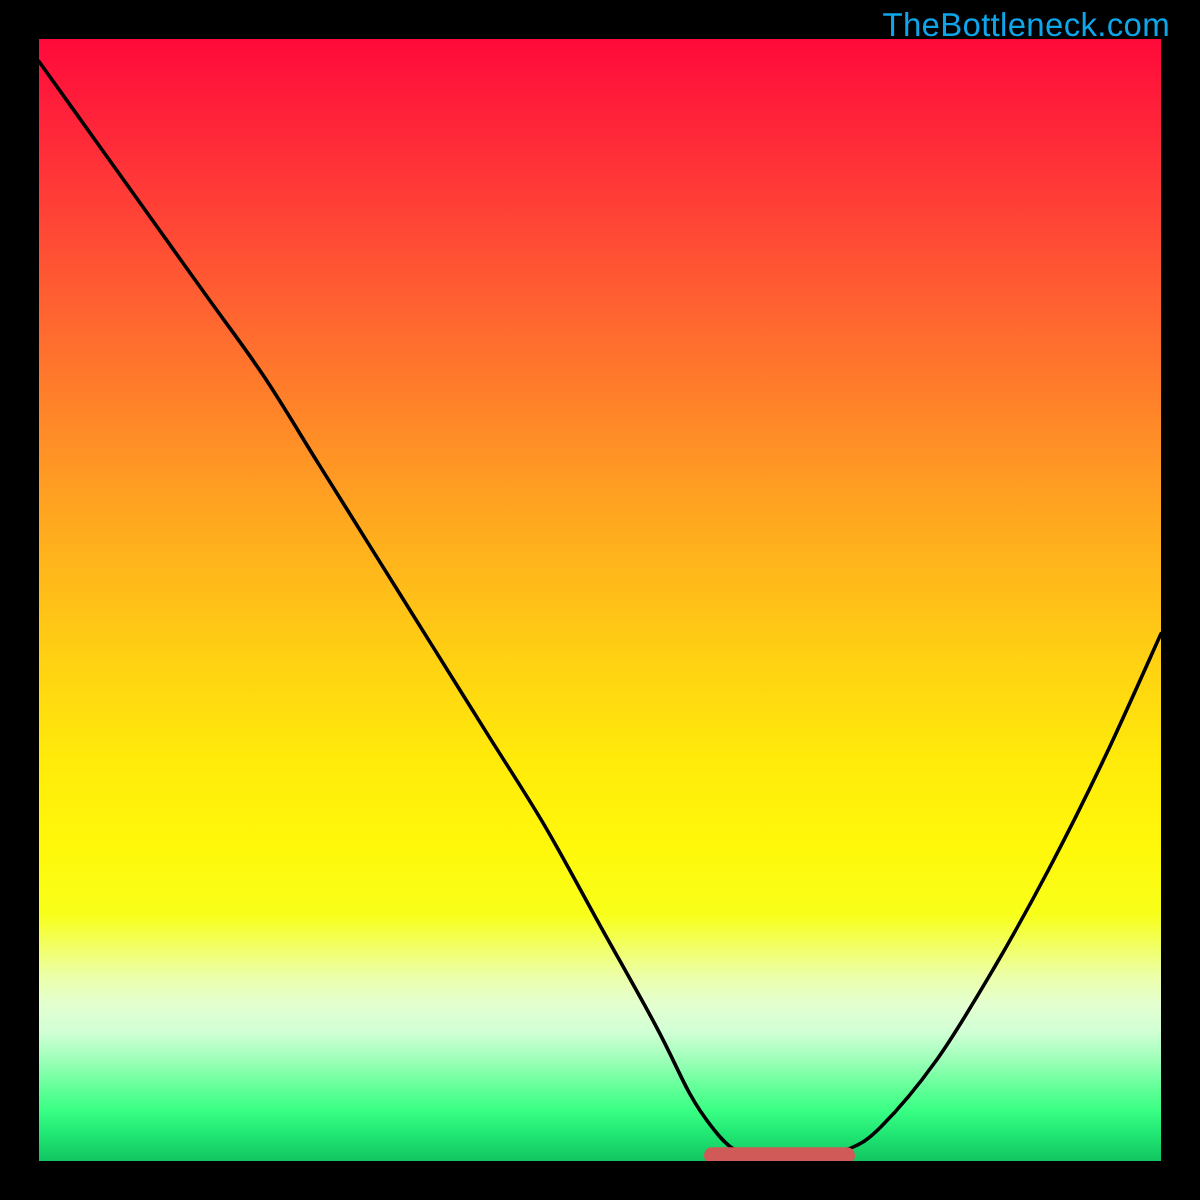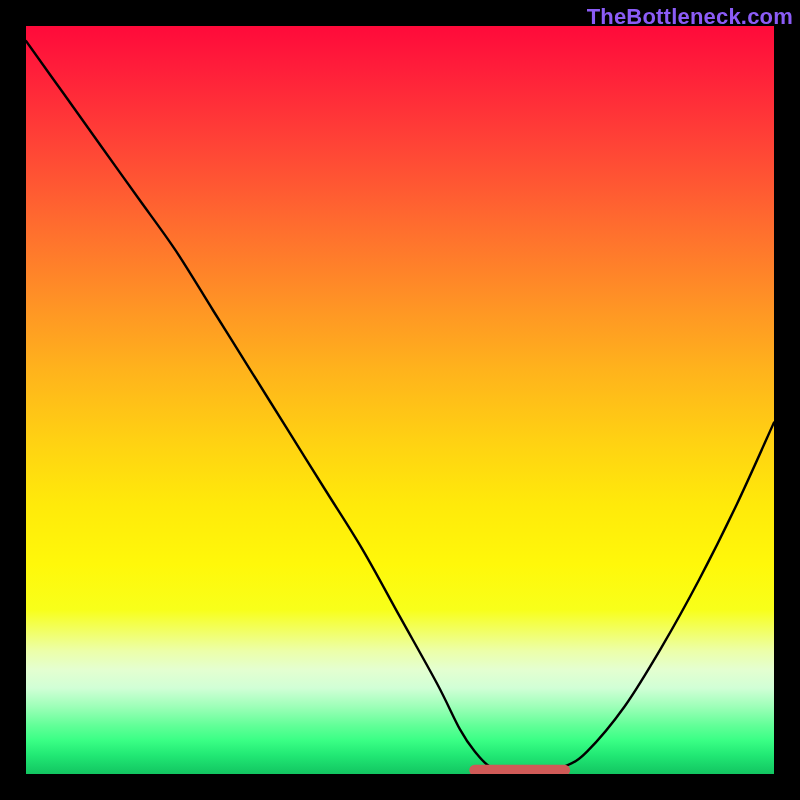--- a/index.html
+++ b/index.html
@@ -51,24 +51,24 @@
       #9dffb8 91%,
       #62ff98 93.5%,
       #3aff85 95.5%,
       #21e874 97.5%,
       #12c561 100%
     );
   }
   .watermark {
     position: absolute;
     top: 4px;
-    right: 7px;
-    color: #8b5cf6;
+    right: 20px;
+    color: #0ea5e9;
     font-size: 22px;
-    font-weight: 700;
+    font-weight: 400;
     letter-spacing: 0.2px;
     user-select: none;
   }
   svg.curve {
     position: absolute;
     left: 0;
     top: 0;
     width: 100%;
     height: 100%;
     overflow: visible;

